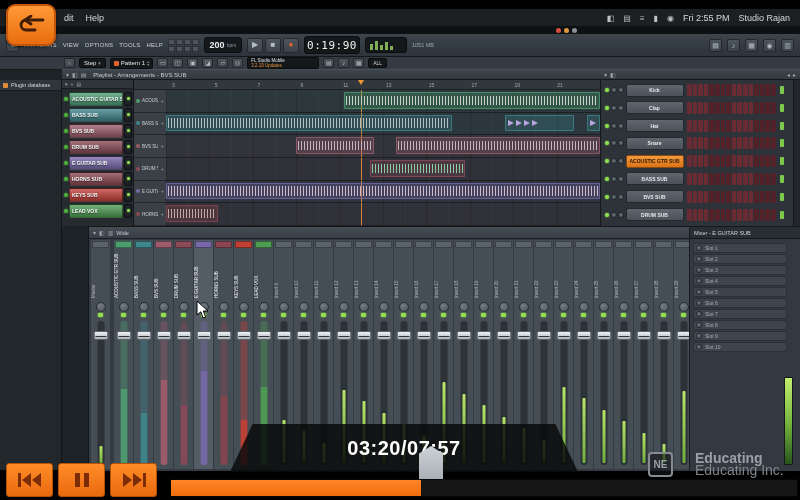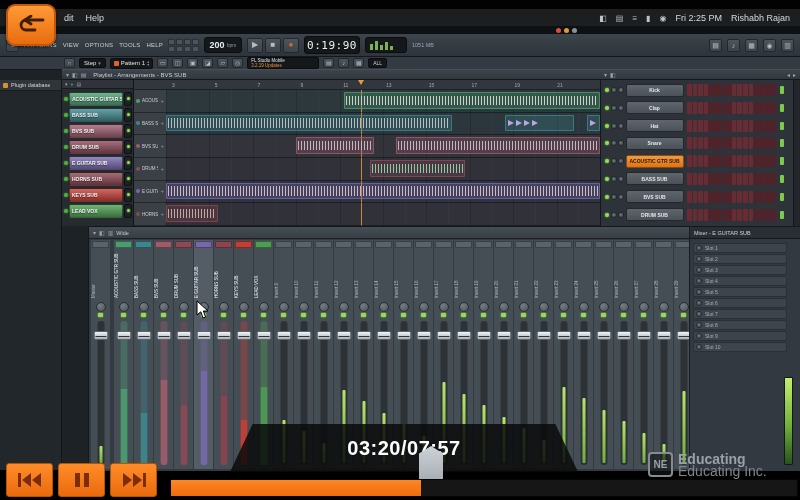--- a/index.html
+++ b/index.html
@@ -122,21 +122,21 @@
 .mpmeter{position:absolute;right:8px;top:150px;width:9px;height:88px;background:linear-gradient(#c4ef6f,#71b03c 55%,#27531b);border:1px solid #15181b;border-radius:1px}
 
 .ovtrap{position:absolute;left:230px;top:424px;width:348px;height:48px;background:rgba(8,9,10,.84);clip-path:polygon(6.5% 0,93.5% 0,100% 100%,0 100%);display:flex;align-items:center;justify-content:center}
 .ovtime{font-size:20px;font-weight:bold;color:#fff;letter-spacing:.5px}
 .scrub{position:absolute;left:419px;top:446px;width:24px;height:50px;background:linear-gradient(180deg,#cdd2d6,#979ea5);clip-path:polygon(50% 0,100% 15%,100% 88%,78% 100%,22% 100%,0 88%,0 15%)}
 .backbtn{position:absolute;left:6px;top:4px;width:50px;height:42px;border-radius:9px;background:linear-gradient(#ff9a36,#e86c0e);border:2px solid #c2570c;box-shadow:0 1px 3px rgba(0,0,0,.6);display:flex;align-items:center;justify-content:center;cursor:pointer}
 .pbtns{position:absolute;left:6px;top:463px;display:flex;gap:5px}
 .pbtn{width:47px;height:34px;border-radius:3px;background:linear-gradient(#ff8c28,#ea6a0e);border:1px solid #b35408;display:flex;align-items:center;justify-content:center;cursor:pointer}
 .progress{position:absolute;left:170px;top:479px;width:628px;height:18px;background:#161616;border:1px solid #050505}
 .pfill{height:100%;background:linear-gradient(#ff8526,#ee6d0d)}
-.logo{position:absolute;left:648px;top:452px;display:flex;align-items:center;gap:5px}
+.logo{position:absolute;left:648px;top:452px;display:flex;gap:22px}
 .nebox{width:25px;height:25px;border:2px solid #868c92;border-radius:4px;color:#9aa0a6;font-size:10px;font-weight:bold;display:flex;align-items:center;justify-content:center;background:rgba(20,22,24,.6)}
 .l1{font-size:14px;color:#9aa0a6;font-weight:bold;line-height:13px}
 .l2{font-size:14px;color:#7e858b;line-height:10px}
 .cursor{position:absolute;left:196px;top:300px;z-index:50}
 </style>
 </head>
 <body>
 
 <div id="app">
 
@@ -144,22 +144,22 @@
     <div class="macl">
       <span>dit</span>
       <span>Help</span>
     </div>
     <div class="macr">
       <span class="macic">◧</span>
       <span class="macic">▤</span>
       <span class="macic">≡</span>
       <span class="macic">▮</span>
       <span class="macic">◉</span>
-      <span>Fri 2:25 PM</span>
-      <span>Rishabh Rajan</span>
+      <span>Fri 2:55 PM</span>
+      <span>Studio Rajan</span>
     </div>
   </div>
 
   <div class="fl">
     <div class="fltitle">
       <span class="dot" style="left:556px;background:#d94f3d"></span>
       <span class="dot" style="left:564px;background:#de9a3e"></span>
       <span class="dot" style="left:572px;background:#8a9096"></span>
     </div>
 

